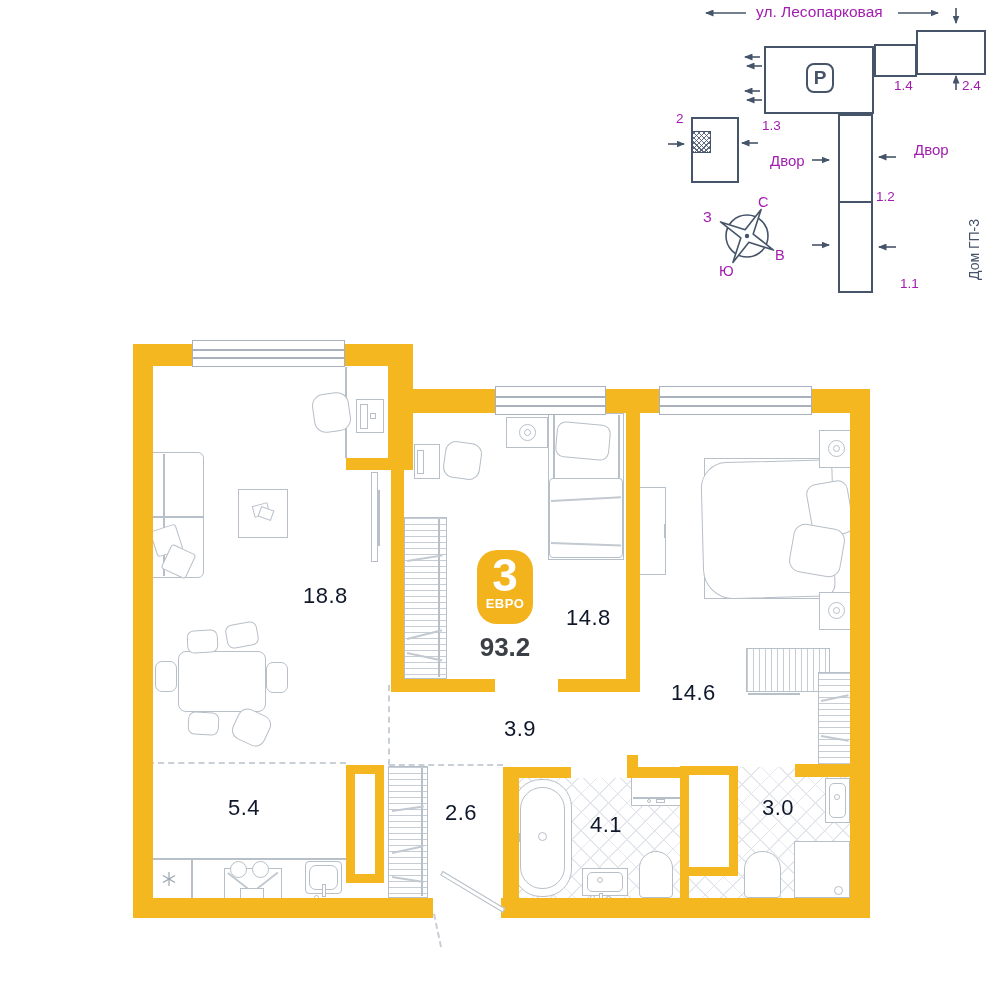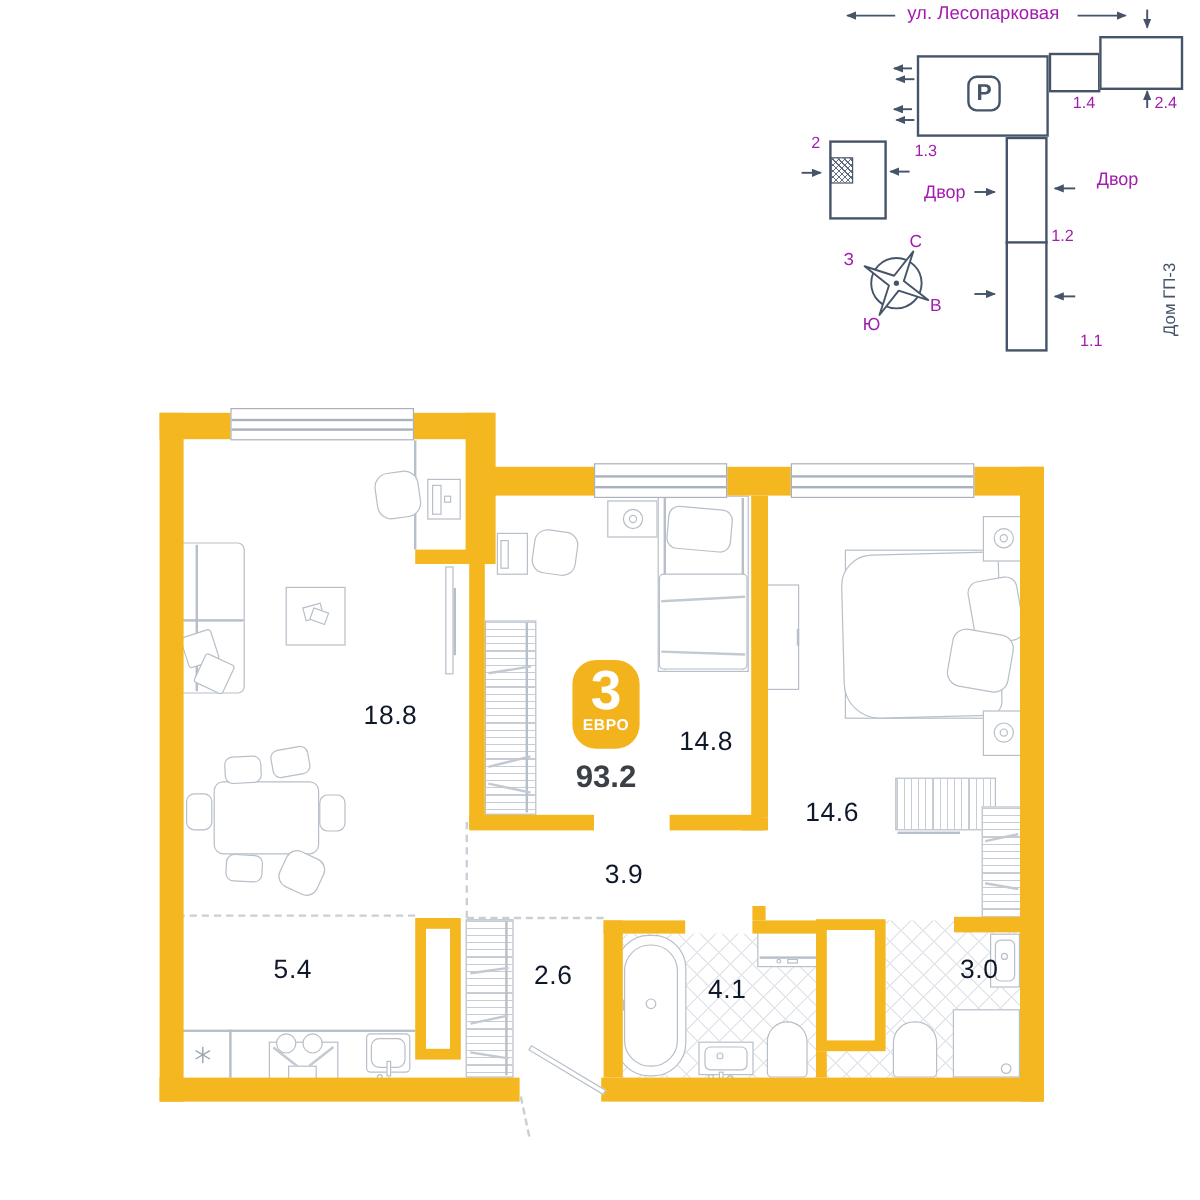--- a/index.html
+++ b/index.html
@@ -198,26 +198,26 @@
   <div class="window" style="left:659px;top:386px;width:153px;height:29px">
     <div class="wline" style="top:9px"></div>
     <div class="wline" style="top:18px"></div>
   </div>
 
   <div class="f" style="left:431px;top:908px;width:73px;height:5px;transform:rotate(31deg);transform-origin:100% 50%"></div>
   <div class="dash-v" style="left:433px;top:914px;height:34px;transform:rotate(-12deg);transform-origin:top left"></div>
 
   <div class="arealabel" style="left:303px;top:583px">18.8</div>
   <div class="arealabel" style="left:566px;top:605px">14.8</div>
-  <div class="arealabel" style="left:671px;top:664px">14.6</div>
+  <div class="arealabel" style="left:671px;top:680px">14.6</div>
   <div class="arealabel" style="left:504px;top:716px">3.9</div>
   <div class="arealabel" style="left:228px;top:795px">5.4</div>
   <div class="arealabel" style="left:445px;top:800px">2.6</div>
   <div class="arealabel" style="left:590px;top:812px">4.1</div>
-  <div class="arealabel" style="left:800px;top:795px">3.0</div>
+  <div class="arealabel" style="left:762px;top:795px">3.0</div>
 
   <div class="badge">
     <div class="n">3</div>
     <div class="t">ЕВРО</div>
   </div>
   <div class="areaval">93.2</div>
 
   <div class="mm-text" style="left:756px;top:3px;font-size:15.5px">ул. Лесопарковая</div>
 
   <div class="mm-rect" style="left:764px;top:46px;width:110px;height:68px"></div>

